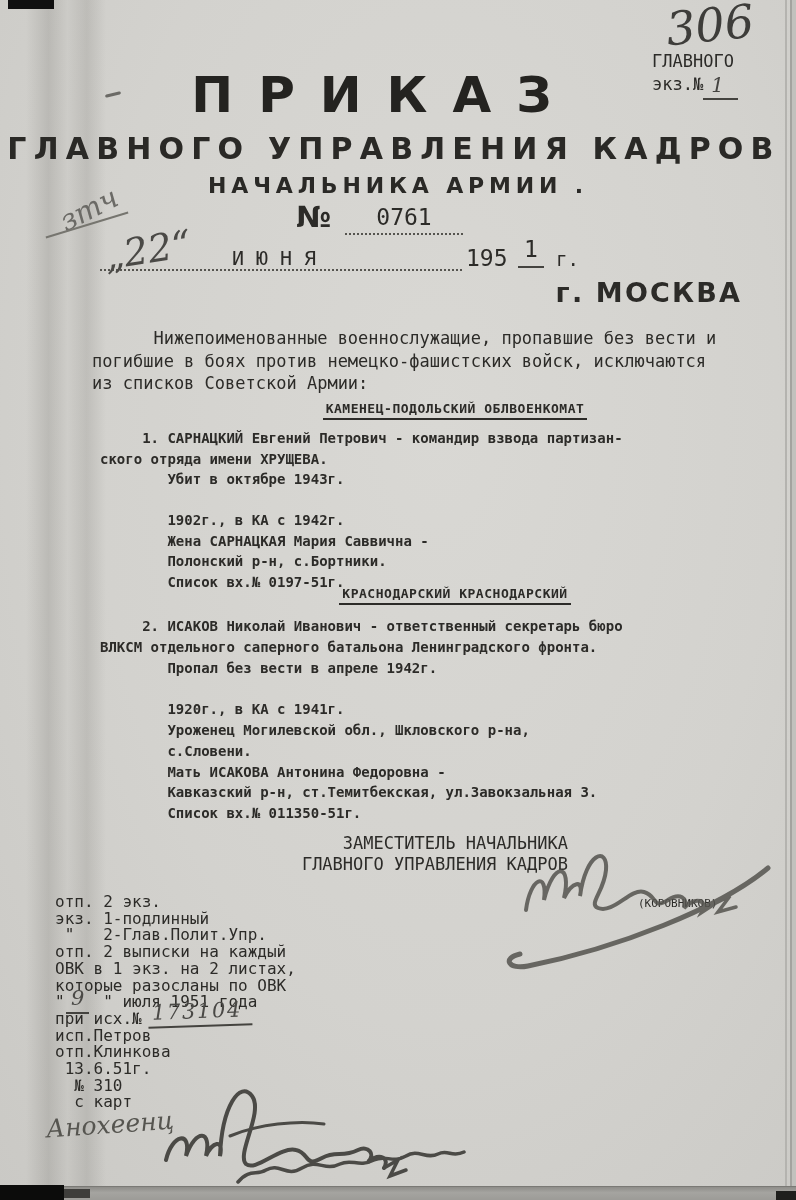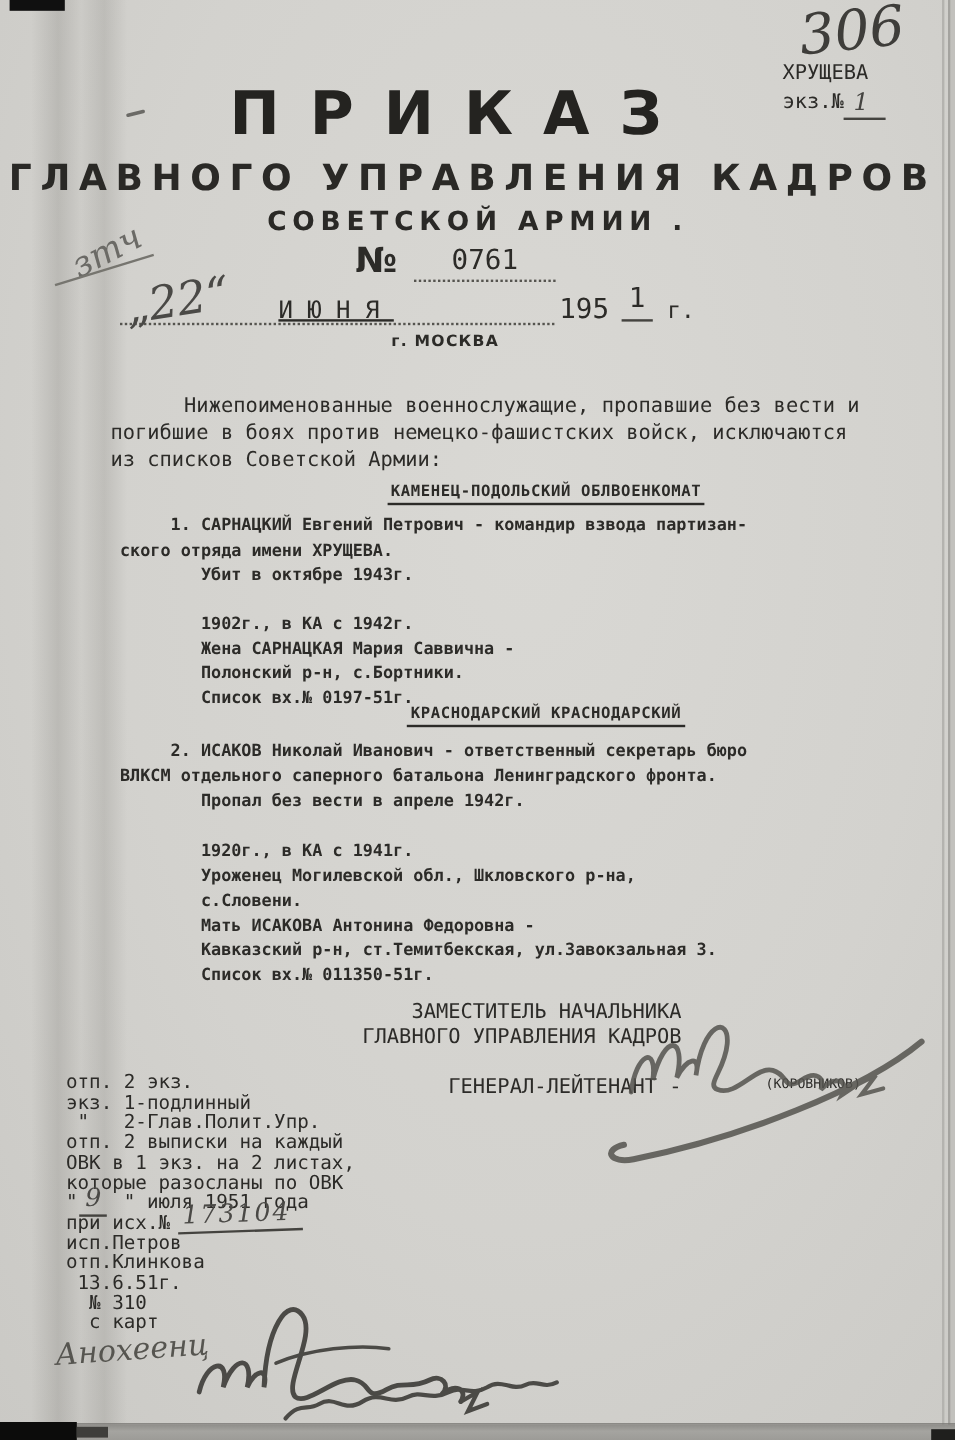--- a/index.html
+++ b/index.html
@@ -48,27 +48,27 @@
     letter-spacing:.24em; margin-left:-4px; color:#2a2926; }
   .army-line { left:0; top:173px; width:796px; text-align:center;
     font-family:"DejaVu Sans", sans-serif; font-weight:bold; font-size:22px;
     letter-spacing:.22em; color:#2a2926; }
   .num-sign { left:296px; top:200px; font-family:"DejaVu Sans", sans-serif;
     font-weight:bold; font-size:29px; }
   .num-value { left:345px; top:204px; width:118px; text-align:center; font-size:23px;
     border-bottom:2px dotted #55544f; padding-bottom:3px; }
   .date-underline { left:100px; top:240px; width:362px; height:29px;
     border-bottom:2px dotted #55544f; }
-  .month { left:232px; top:246px; font-size:20px; letter-spacing:.6em;text-decoration:underline; }
+  .month { left:232px; top:246px; font-size:20px; letter-spacing:.6em; }
   .year-typed { left:466px; top:245px; font-size:23px; }
   .year-hand { left:518px; top:236px; font-size:23px;
     border-bottom:2px solid #44433f; padding:0 6px 4px; }
   .year-suffix { left:556px; top:248px; font-size:19px; }
-  .city { left:0; top:277px; width:742px; text-align:center;
-    font-family:"DejaVu Sans", sans-serif; font-weight:bold; font-size:13px;
+  .city { left:0; top:277px; width:742px; text-align:right;
+    font-family:"DejaVu Sans", sans-serif; font-weight:bold; font-size:27px;
     letter-spacing:.08em; }
 
   
   .sign-block { left:283px; top:833px; width:285px; text-align:right;
     font-size:17px; line-height:21px; }
   .sign-name { left:638px; top:897px; font-size:11px; }
 
   
   .secret-line { left:652px; top:51px; font-size:17px; }
   .copy-line { left:652px; top:71px; font-size:17px; }
@@ -97,29 +97,29 @@
 <div class="page">
 
   <div class="abs fold-shadow"></div>
   <div class="abs right-strip"></div>
   <div class="abs right-edge-1"></div>
   <div class="abs right-edge-2"></div>
   <div class="abs mark-top-left"></div>
   <div class="abs pencil-dash"></div>
 
   <div class="abs hand hand-306">306</div>
-  <div class="abs secret-line">ХРУЩЕВА</div>
+  <div class="abs secret-line">ГЛАВНОГО</div>
   <div class="abs copy-line"><span>экз.№</span><span class="copy-number">1</span></div>
 
   <div class="abs hand pencil-ztc">зтч</div>
   <div class="abs pencil-slash"></div>
 
   <div class="abs title">ПРИКАЗ</div>
   <div class="abs org-line">ГЛАВНОГО УПРАВЛЕНИЯ КАДРОВ</div>
-  <div class="abs army-line">СОВЕТСКОЙ АРМИИ .</div>
+  <div class="abs army-line">НАЧАЛЬНИКА АРМИИ .</div>
   <div class="abs num-sign">№</div>
   <div class="abs num-value">0761</div>
 
   <div class="abs date-underline"></div>
   <div class="abs hand hand-day22">„22“</div>
   <div class="abs month">ИЮНЯ</div>
   <div class="abs year-typed">195</div>
   <div class="abs year-hand">1</div>
   <div class="abs year-suffix">г.</div>
   <div class="abs city">г. МОСКВА</div>
@@ -129,21 +129,21 @@
   <div class="abs sec-heading-wrap" style="top:398px;">
     <span class="sec-heading">КАМЕНЕЦ-ПОДОЛЬСКИЙ ОБЛВОЕНКОМАТ</span>
   </div>
   <div class="abs tw body-block" style="left:100px; top:428px;"><div>     1. САРНАЦКИЙ Евгений Петрович - командир взвода партизан-</div><div>ского отряда имени ХРУЩЕВА.</div><div>        Убит в октябре 1943г.</div><div>&nbsp;</div><div>        1902г., в КА с 1942г.</div><div>        Жена САРНАЦКАЯ Мария Саввична -</div><div>        Полонский р-н, с.Бортники.</div><div>        Список вх.№ 0197-51г.</div></div>
 
   <div class="abs sec-heading-wrap" style="top:583px;">
     <span class="sec-heading">КРАСНОДАРСКИЙ КРАСНОДАРСКИЙ</span>
   </div>
   <div class="abs tw body-block" style="left:100px; top:616px; line-height:20.8px;"><div>     2. ИСАКОВ Николай Иванович - ответственный секретарь бюро</div><div>ВЛКСМ отдельного саперного батальона Ленинградского фронта.</div><div>        Пропал без вести в апреле 1942г.</div><div>&nbsp;</div><div>        1920г., в КА с 1941г.</div><div>        Уроженец Могилевской обл., Шкловского р-на,</div><div>        с.Словени.</div><div>        Мать ИСАКОВА Антонина Федоровна -</div><div>        Кавказский р-н, ст.Темитбекская, ул.Завокзальная 3.</div><div>        Список вх.№ 011350-51г.</div></div>
 
-  <div class="abs tw sign-block"><div>ЗАМЕСТИТЕЛЬ НАЧАЛЬНИКА</div><div>ГЛАВНОГО УПРАВЛЕНИЯ КАДРОВ</div><div>&nbsp;</div><div>ГЕНЕРАЛ-ЛЕЙТЕНАНТ -</div></div>
+  <div class="abs tw sign-block"><div>ЗАМЕСТИТЕЛЬ НАЧАЛЬНИКА</div><div>ГЛАВНОГО УПРАВЛЕНИЯ КАДРОВ</div><div>&nbsp;</div></div>
   <div class="abs sign-name">(КОРОВНИКОВ)</div>
 
   <svg class="sig" style="left:468px; top:808px;" width="328" height="185" viewBox="0 0 328 185">
     <g fill="none" stroke="#55544f" stroke-linecap="round" opacity="0.85">
       <path stroke-width="4" d="M58,102 C62,70 80,62 76,92 C86,52 104,56 96,90 C104,74 116,70 112,88
         C118,44 140,38 138,62 C136,84 120,96 130,100 C146,106 162,80 176,84 C190,88 184,102 200,92
         C212,84 220,90 216,100 C228,88 240,92 234,104 L246,96"></path>
       <path stroke-width="3.5" d="M246,96 l16,-8 l-12,16 l18,-5"></path>
       <path stroke-width="5" d="M300,60 C252,100 150,140 60,158 C40,162 34,150 52,146"></path>
     </g>

